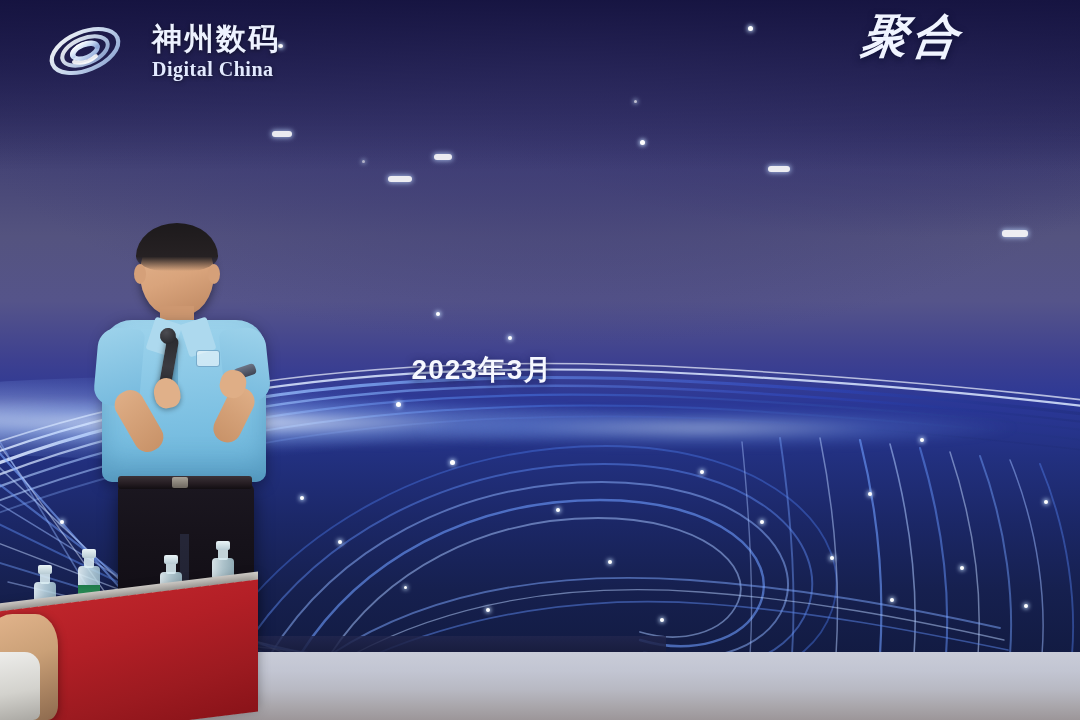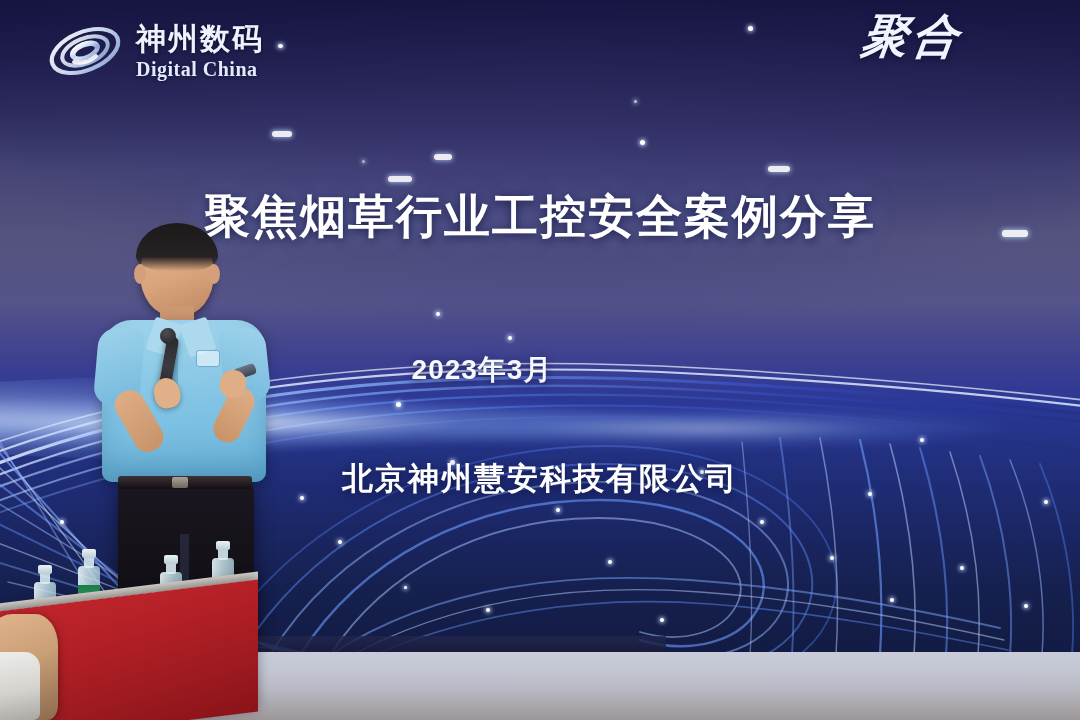--- a/index.html
+++ b/index.html
@@ -62,21 +62,21 @@
   .stage-floor{
     position:absolute; left:0; top:652px; width:1080px; height:68px;
     background:linear-gradient(180deg,#c9ccd8 0%, #c2c5d2 28%, #b8b9c3 55%, #a9a6ab 80%, #9c9699 100%);
   }
   .floor-shadow{
     position:absolute; left:0; top:652px; width:1080px; height:10px;
     background:linear-gradient(180deg, rgba(20,22,48,.55), rgba(20,22,48,0));
   }
 
   
-  .brand-left{ position:absolute; left:46px; top:20px; display:flex; align-items:center; gap:12px; }
+  .brand-left{ position:absolute; left:46px; top:20px; display:flex; align-items:center; gap:28px; }
   .dc-mark{ width:78px; height:62px; position:relative; }
   .dc-text{ display:flex; flex-direction:column; line-height:1; }
   .dc-cn{
     font-size:30px; font-weight:700; color:#edf2ff; letter-spacing:2px;
     text-shadow:0 1px 4px rgba(0,0,0,.5);
   }
   .dc-en{
     font-size:20px; font-weight:600; color:#e3eaff; letter-spacing:.5px; margin-top:5px;
     font-family:"Liberation Serif","DejaVu Serif",serif;
     text-shadow:0 1px 4px rgba(0,0,0,.5);
@@ -439,23 +439,21 @@
       <div class="dc-text">
         <span class="dc-cn">神州数码</span>
         <span class="dc-en">Digital China</span>
       </div>
     </div>
 
     <div class="brand-right">
       <div class="slogan-cal">聚合</div>
     </div>
 
-    <div class="slide-title">聚焦烟草行业工控安全案例分享</div>
     <div class="slide-date">2023年3月</div>
-    <div class="slide-company">北京神州慧安科技有限公司</div>
 
     <div class="riser"></div>
   </div>
 
   <div class="floor-shadow"></div>
   <div class="stage-floor"></div>
 
   <div class="speaker">
     <div class="sp-head"></div>
     <div class="sp-hair"></div>

